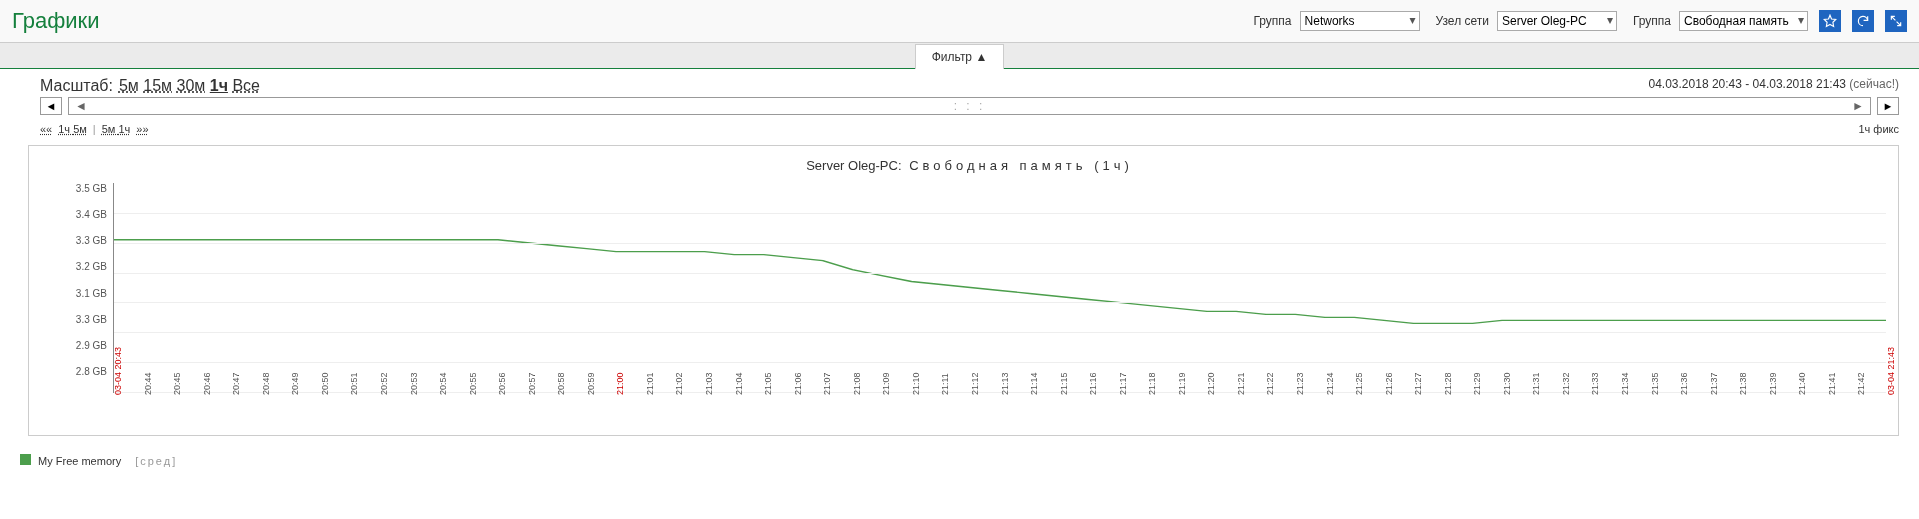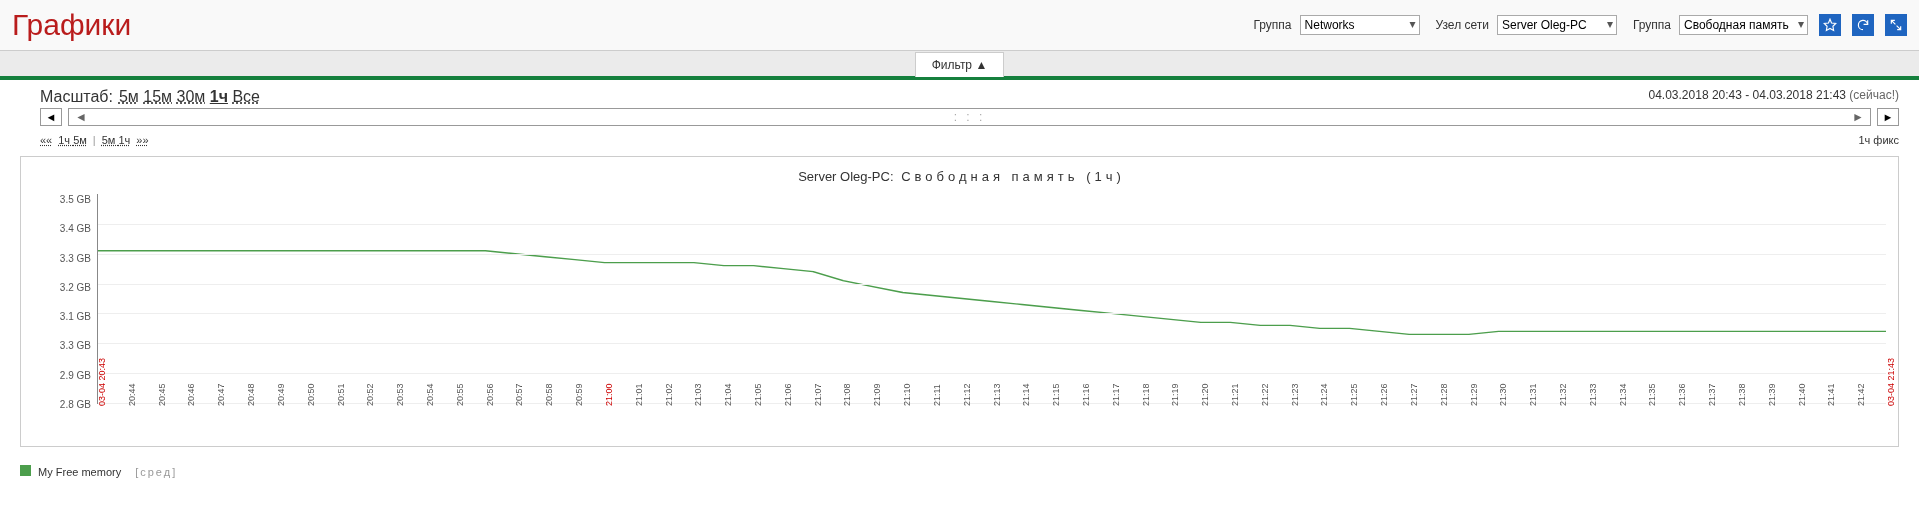--- a/index.html
+++ b/index.html
@@ -6,40 +6,40 @@
 body { font-family: Arial, sans-serif; font-size: 12px; color: #333; background: #fff; }
 
 .header-bar {
   display: flex;
   align-items: center;
   justify-content: space-between;
   padding: 8px 12px;
   border-bottom: 1px solid #ccc;
   background: #f9f9f9;
 }
-.page-title { font-size: 30px; font-weight: normal; color: #b91c1c; }
+.page-title { font-size: 22px; font-weight: normal; color: #15803d; }
 .header-controls { display: flex; align-items: center; gap: 8px; }
 .header-controls label { color: #333; margin-left: 8px; }
 select {
   border: 1px solid #aaa; background: #fff; padding: 2px 18px 2px 4px;
   font-size: 12px; height: 20px; min-width: 120px;
   appearance: none; position: relative;
 }
 .select-wrap { position: relative; display: inline-block; }
 .select-wrap::after {
   content: "▾"; position: absolute; right: 4px; top: 2px; pointer-events: none; color: #555;
 }
 .icon-btn {
   width: 22px; height: 22px; display: inline-flex; align-items: center; justify-content: center;
   background: #1f65c0; color: #fff; cursor: pointer; margin-left: 3px; border: none;
 }
 .icon-btn svg { width: 14px; height: 14px; fill: none; stroke: #fff; stroke-width: 2; }
 
 .filter-bar {
-  background: #ebebeb; border-bottom: 4px solid #15803d;
+  background: #ebebeb; border-bottom: 1px solid #15803d;
   display: flex; justify-content: center;
 }
 .filter-tab {
   background: #fff; border: 1px solid #ccc; border-bottom: none;
   padding: 5px 16px; font-size: 12px; cursor: pointer;
   position: relative; top: 1px;
 }
 
 .controls-row {
   display: flex; justify-content: space-between; align-items: flex-start;
@@ -67,27 +67,27 @@
 .nav-timeline .t-left { position: absolute; left: 6px; color: #666; }
 .nav-timeline .t-right { position: absolute; right: 6px; color: #666; }
 
 .quick-nav {
   display: flex; justify-content: space-between; padding: 4px 20px 10px 40px; font-size: 11px;
 }
 .quick-nav .ql { display: flex; gap: 6px; align-items: center; }
 .quick-nav span { text-decoration: underline dotted; cursor: pointer; }
 .quick-nav .sep { text-decoration: none; color: #999; }
 
-.chart-outer { border: 1px solid #ccc; margin: 0 20px 8px 20px; padding: 6px 0 4px 4px; }
+.chart-outer { border: 1px solid #ccc; margin: 0 20px 8px 28px; padding: 6px 0 4px 12px; }
 .chart-title { text-align: center; font-size: 13px; padding: 6px 0 10px 0; letter-spacing: 4px; }
 .chart-title .host { letter-spacing: normal; }
 
 .plot-area { position: relative; margin: 0 12px 0 12px; }
 .y-axis {
-  position: absolute; left: 0; top: 0; bottom: 32px; width: 60px;
+  position: absolute; left: 0; top: 0; bottom: 54px; width: 60px;
   display: flex; flex-direction: column; justify-content: space-between;
   font-size: 10px; color: #555; text-align: right; padding-right: 6px;
 }
 .plot-inner {
   position: relative; margin-left: 60px; height: 210px;
   border-left: 1px solid #888; border-bottom: 1px solid #888;
 }
 .grid-line { position: absolute; left: 0; right: 0; border-top: 1px solid #eee; }
 svg.series { position: absolute; left: 0; top: 0; width: 100%; height: 100%; }
 

